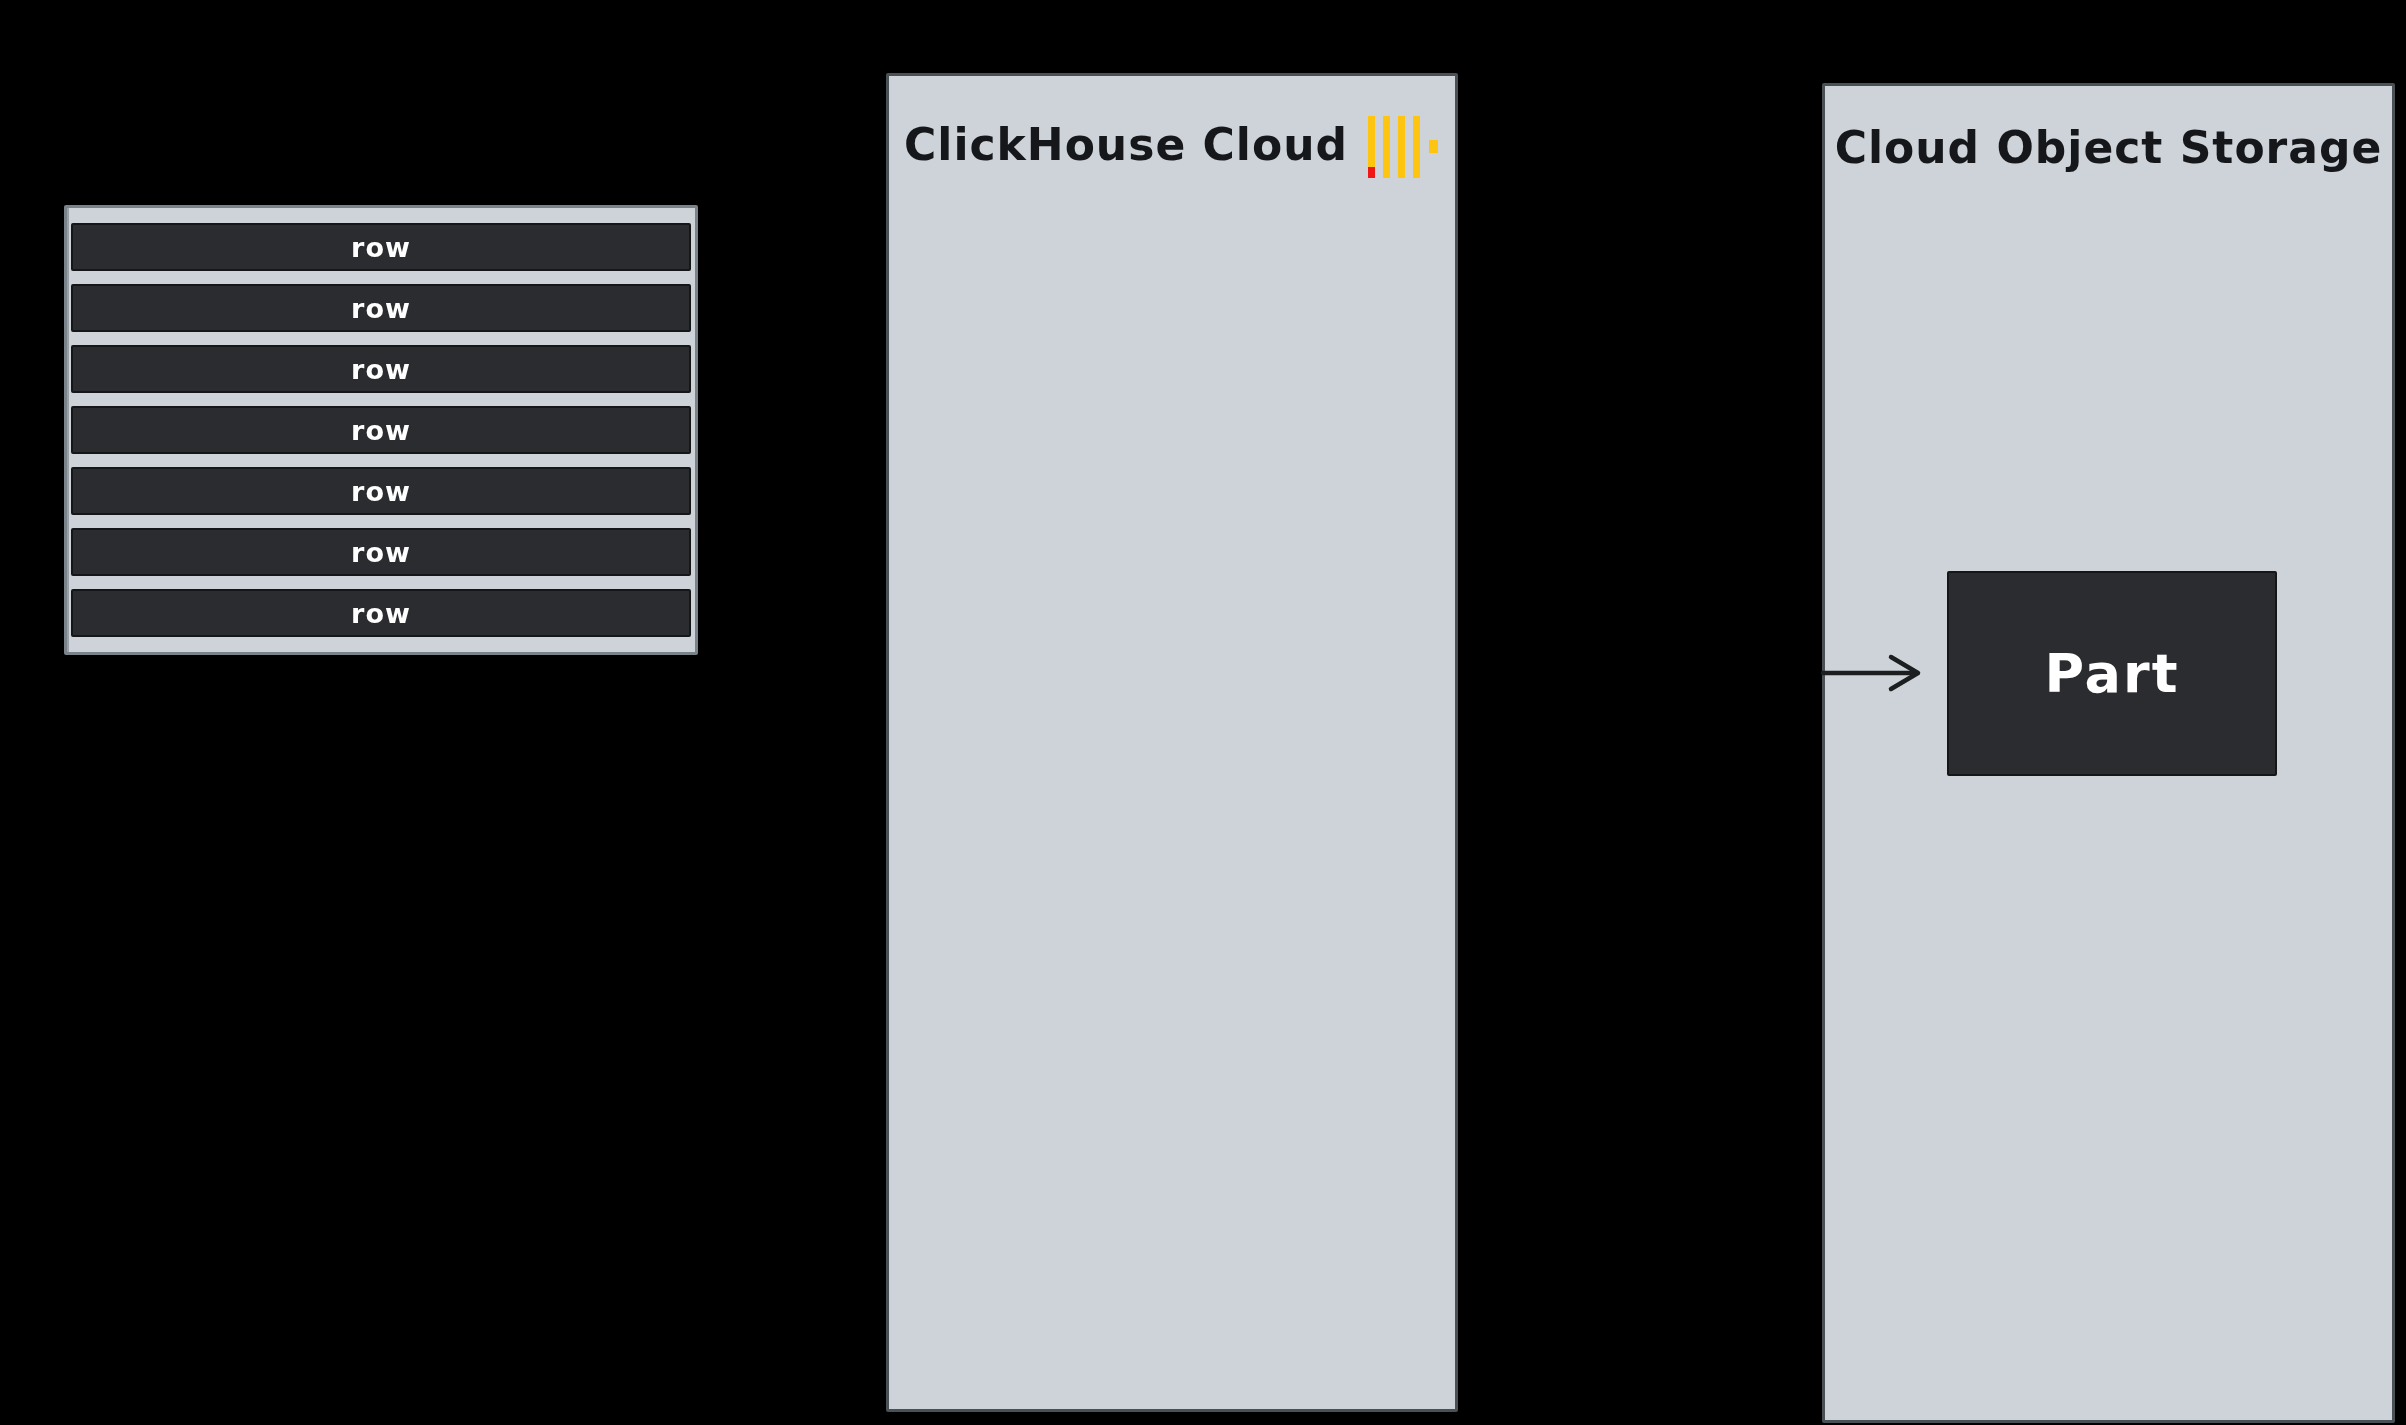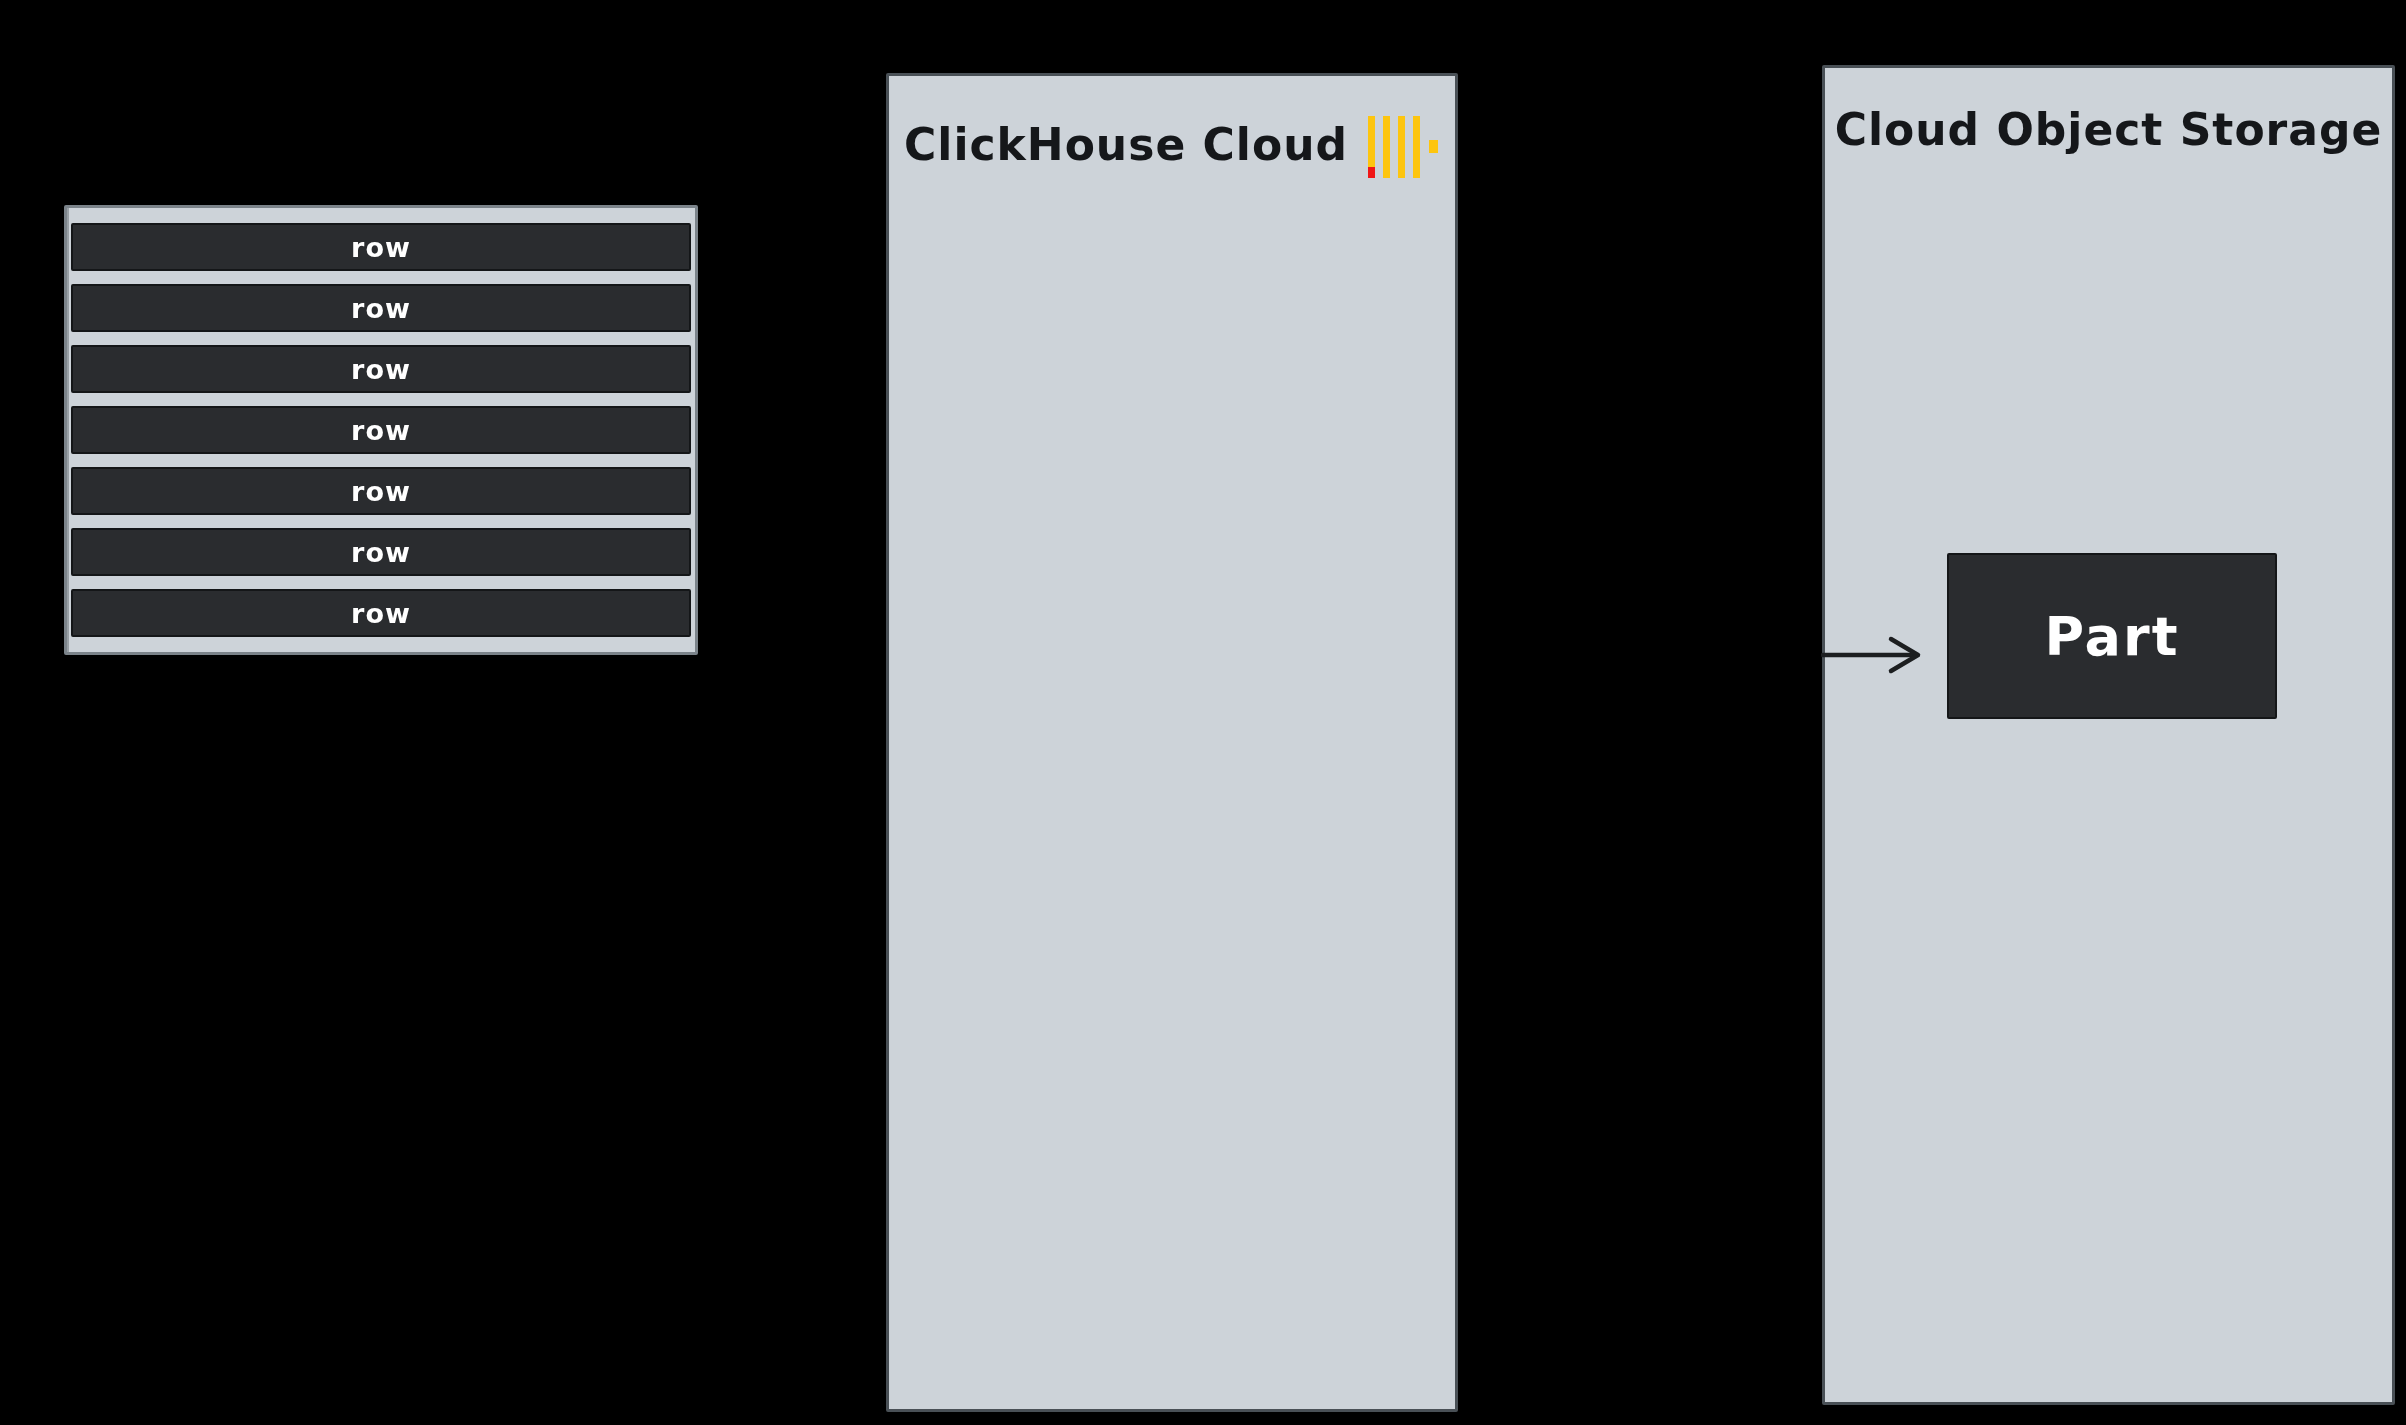--- a/index.html
+++ b/index.html
@@ -68,21 +68,21 @@
     border-radius: 2px;
   }
   .panel-clickhouse {
     left: 886px;
     top: 73px;
     width: 572px;
     height: 1339px;
   }
   .panel-storage {
     left: 1822px;
-    top: 65px;
+    top: 83px;
     width: 573px;
     height: 1340px;
   }
   .panel-title-row {
     margin-top: 36px;
     display: flex;
     align-items: center;
     justify-content: center;
     gap: 20px;
   }
@@ -99,21 +99,21 @@
     flex: 0 0 auto;
     transform: translateY(3px);
   }
 
   
   .part-box {
     position: absolute;
     left: 122px;
     top: 485px;
     width: 330px;
-    height: 166px;
+    height: 205px;
     background: var(--box-fill);
     border: 2px solid var(--box-border);
     border-radius: 2px;
     display: flex;
     align-items: center;
     justify-content: center;
     color: var(--light-text);
     font-size: 54px;
     font-weight: 600;
     letter-spacing: 2px;

